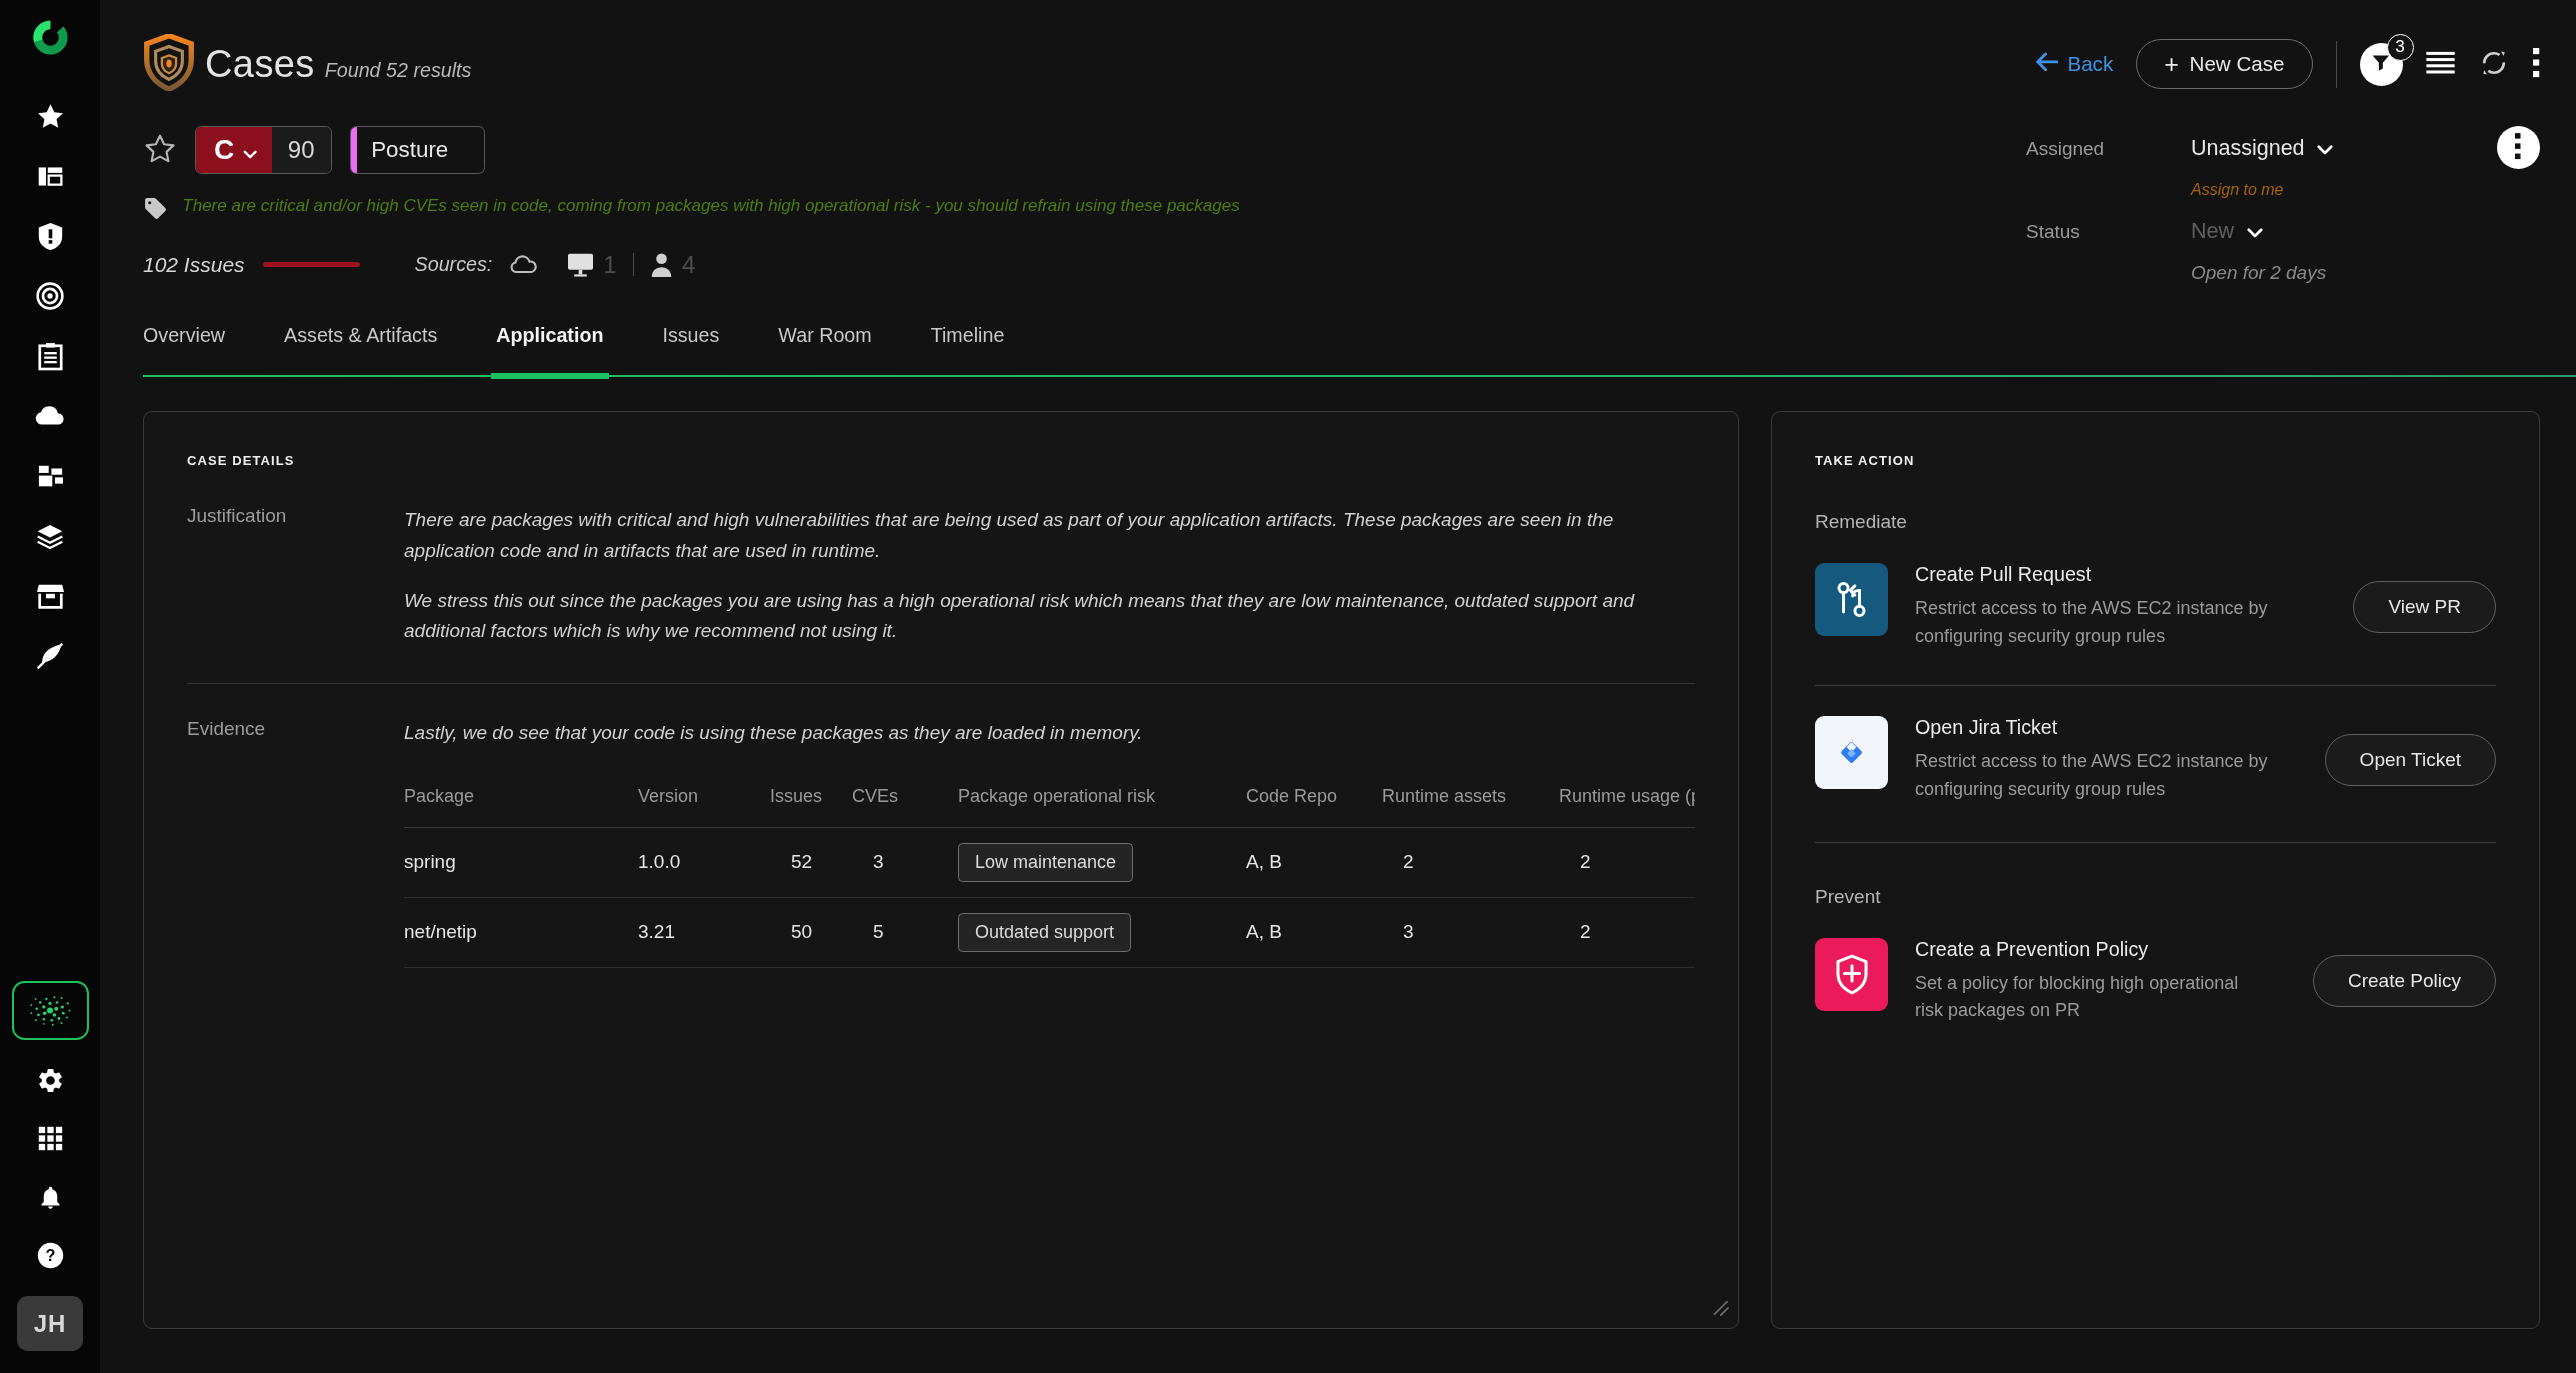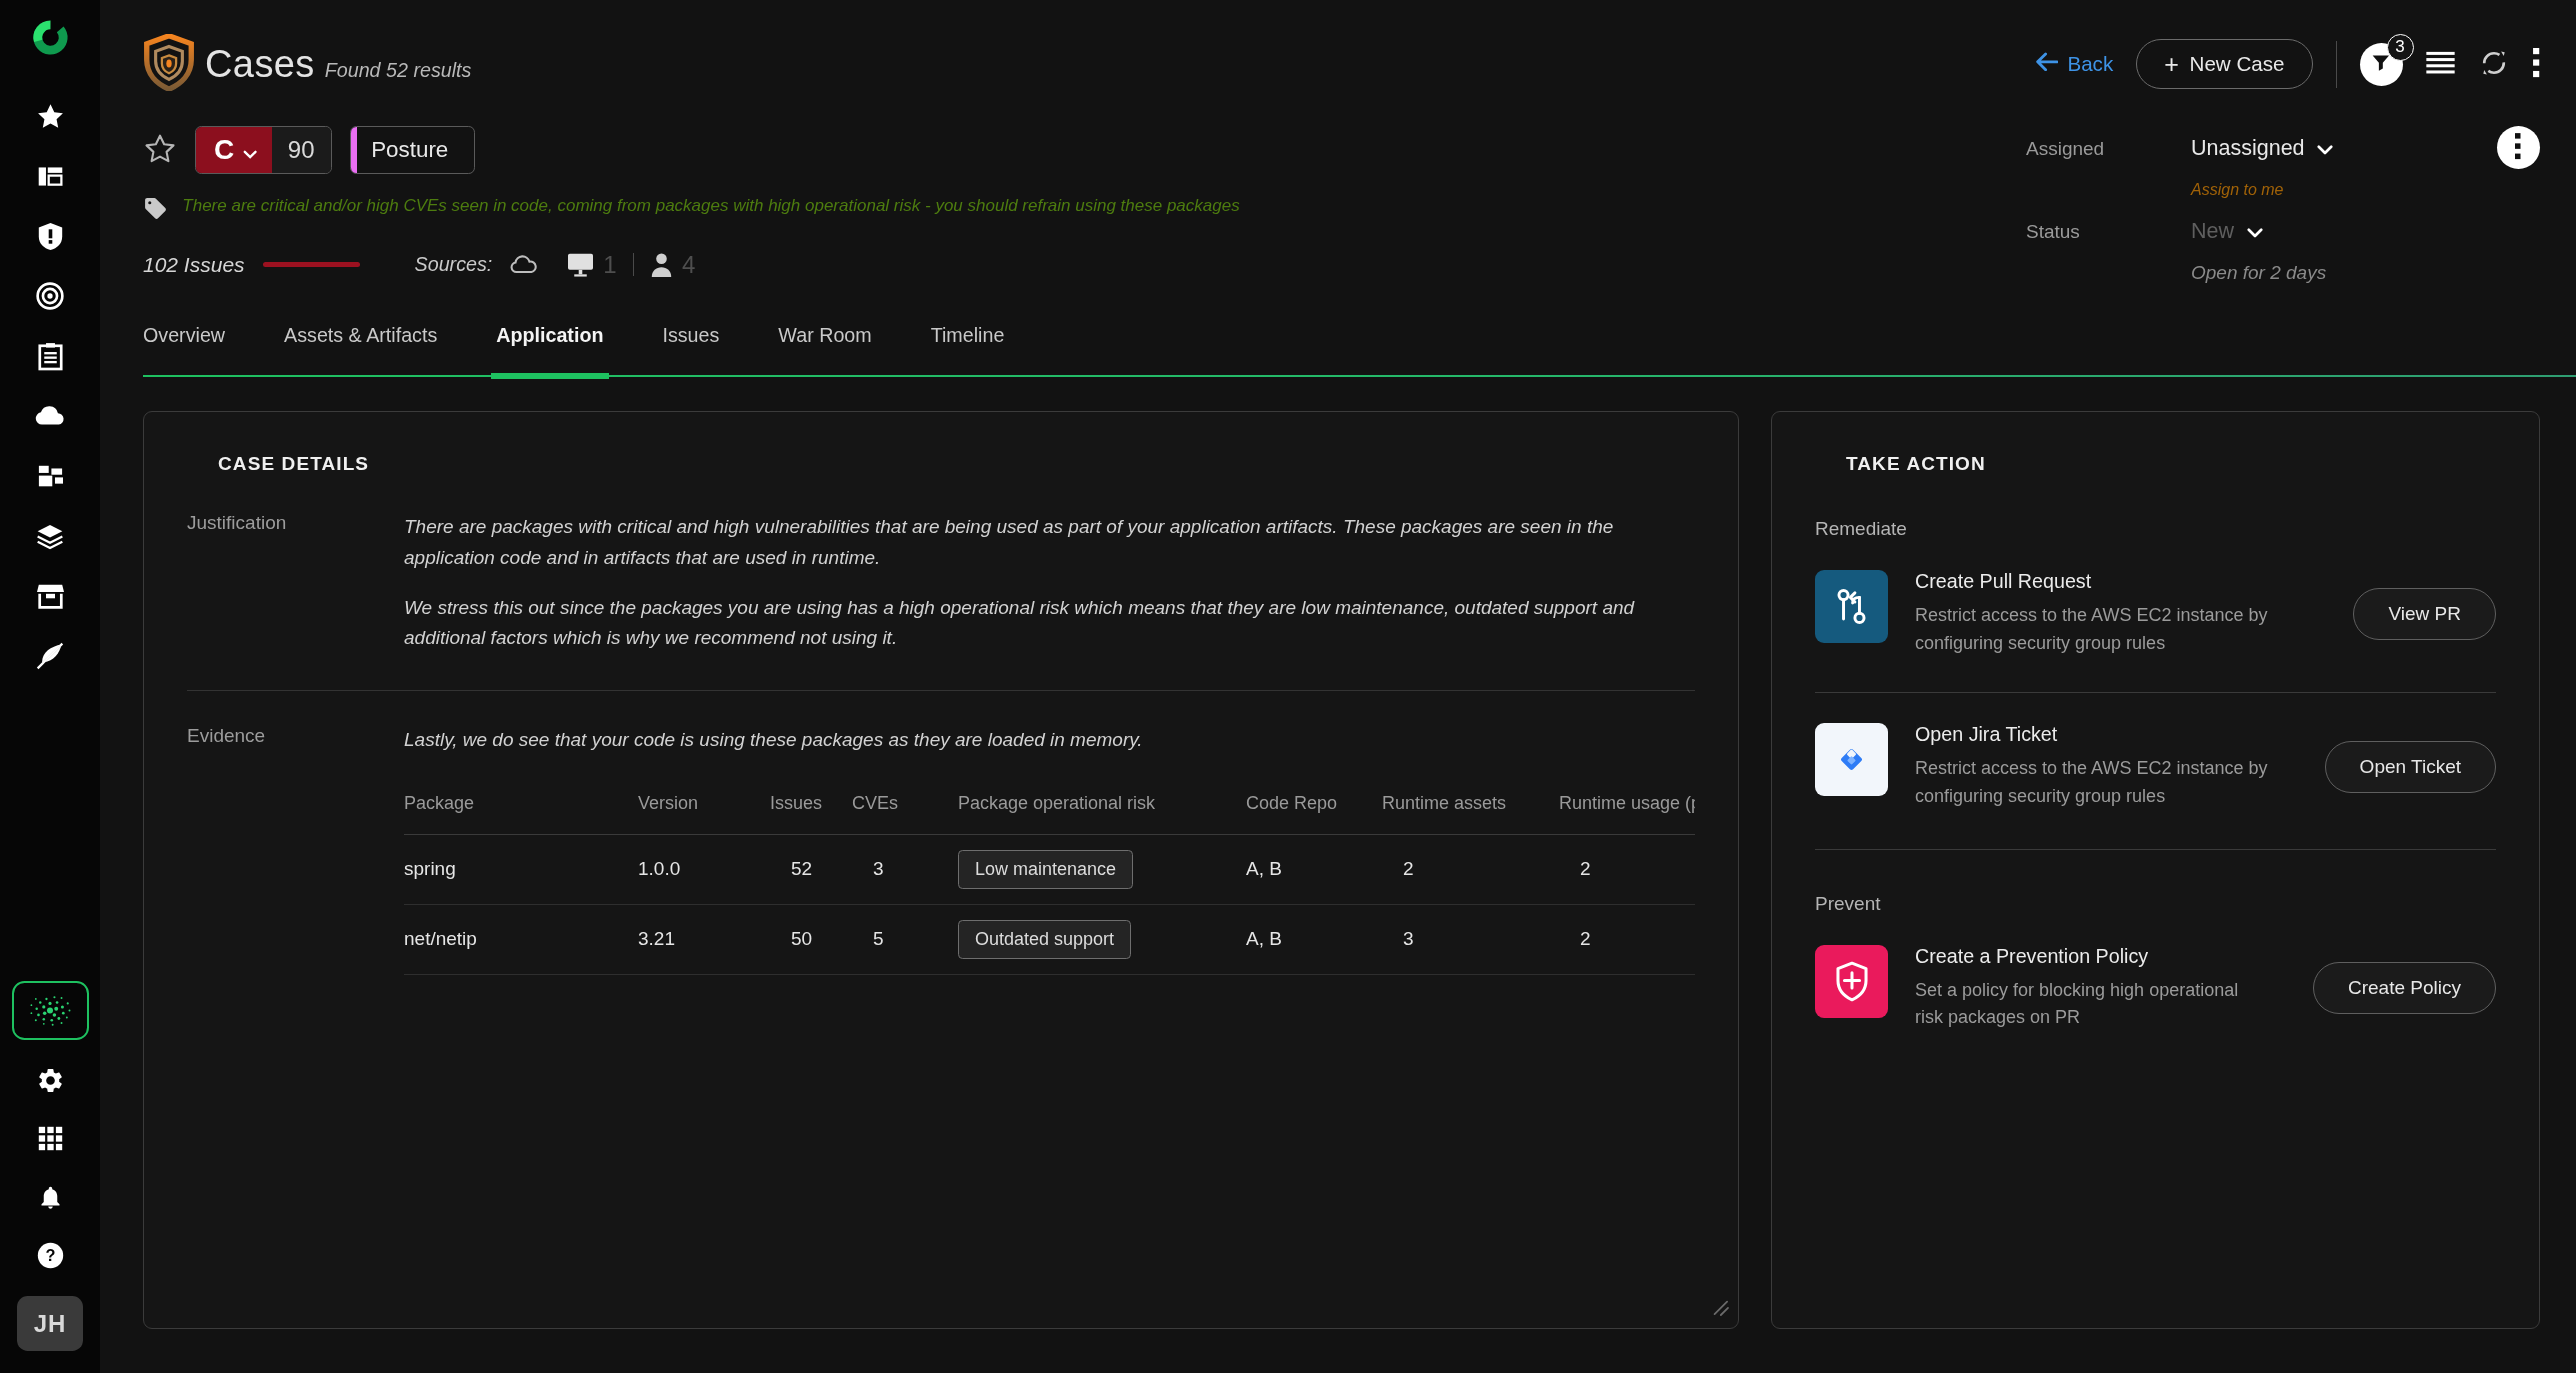--- a/index.html
+++ b/index.html
@@ -48,21 +48,21 @@
   .case-header { display:flex; justify-content:space-between; margin-top:30px; }
   .case-left { min-width:0; }
   .title-row { display:flex; align-items:center; gap:18px; }
   .sev-badge { display:flex; align-items:stretch; height:48px; border:1.3px solid #5a5a5a;
     border-radius:6.3px; overflow:hidden; cursor:pointer; }
   .sev-grade { display:flex; align-items:center; gap:9px; background:#8c0f1e; padding:0 14.3px 0 18px;
     color:#fff; font-size:28px; font-weight:600; }
   .sev-score { display:flex; align-items:center; background:#1b1b1b; padding:0 16px;
     color:#d9d9d9; font-size:24px; }
   .posture-chip { display:flex; align-items:center; height:48px; border:1.3px solid #5a5a5a;
-    border-radius:6.3px; overflow:hidden; padding-right:26px; color:#e8e8e8; font-size:22.4px; }
+    border-radius:6.3px; overflow:hidden; padding-right:36px; color:#e8e8e8; font-size:22.4px; }
   .posture-bar { width:6.3px; height:100%; background:#e96ef2; margin-right:14.3px; }
   .case-title { font-size:31px; font-weight:400; white-space:nowrap; }
   .case-id { color:#8d8d8d; }
   .case-name { color:#ececec; margin-left:5.4px; }
   .desc-row { display:flex; align-items:flex-start; gap:14.3px; margin-top:21.5px; }
   .desc-text { font-size:17px; font-style:italic; color:#4d7c0f; }
   .stats-row { display:flex; align-items:center; margin-top:27px; }
   .issues-label { font-size:21px; font-style:italic; color:#d6d6d6; }
   .issues-line { width:97px; height:4.5px; border-radius:2.7px; background:#9c1120; margin-left:18px; }
   .sources-label { font-size:19.7px; font-style:italic; color:#c9c9c9; margin-left:55px; margin-right:18px; }
@@ -90,21 +90,21 @@
     margin-bottom:-14.3px; }
   .tab.active { color:#f4f4f4; font-weight:700; }
   .tab.active::after { content:""; position:absolute; left:-5.4px; right:-5.4px; bottom:-1.3px;
     height:5.4px; background:#1ec160; z-index:2; }
 
   
   .content { display:flex; gap:32px; margin-top:34px; flex:1; min-height:0; }
   .panel { background:#151515; border:1.3px solid #3b3b3b; border-radius:9px; position:relative; }
   .panel-details { flex:1; padding:41px 43px; min-width:0; }
   .panel-actions { width:769px; padding:41px 43px; flex-shrink:0; }
-  .panel h3 { font-size:19px; font-weight:700; letter-spacing:1.1px; color:#f0f0f0;margin-left:31px; }
+  .panel h3 { font-size:13px; font-weight:700; letter-spacing:1.1px; color:#f0f0f0; }
 
   .detail-row { display:grid; grid-template-columns:217px 1fr; margin-top:37px; }
   .detail-label { font-size:19px; color:#9c9c9c; }
   .detail-body { font-size:19px; font-style:italic; color:#d2d2d2; line-height:1.6; padding-right:18px; }
   .detail-body p + p { margin-top:19.7px; }
   .details-divider { border:none; border-top:1.3px solid #333; margin:36px 0 0; }
 
   .pkg-table { margin-top:38px; }
   .tr { display:grid; grid-template-columns:234px 132px 82px 106px 288px 136px 177px 1fr;
     align-items:center; }

